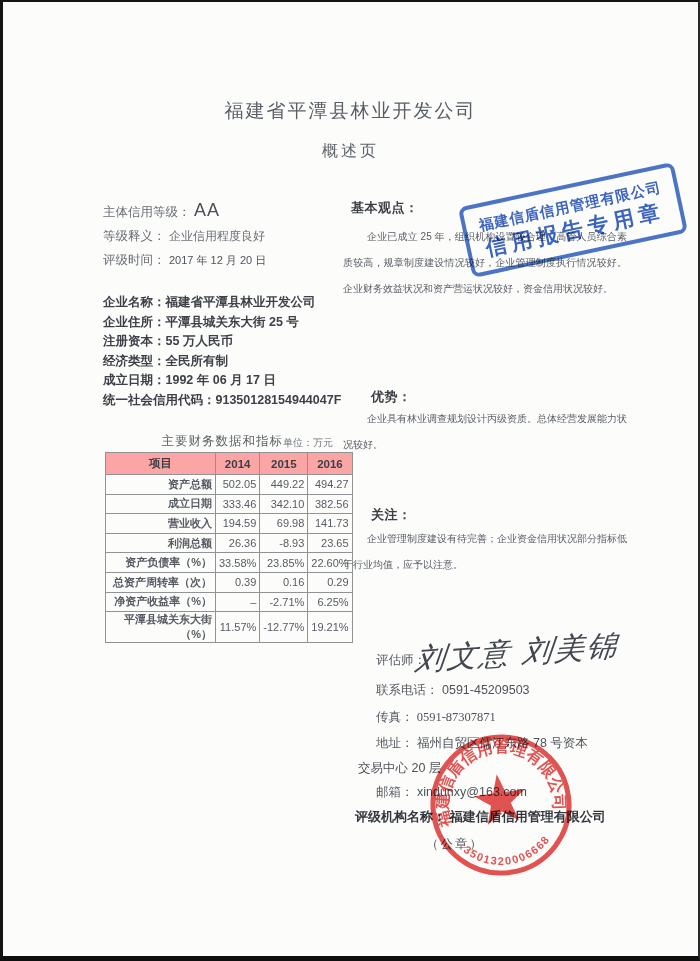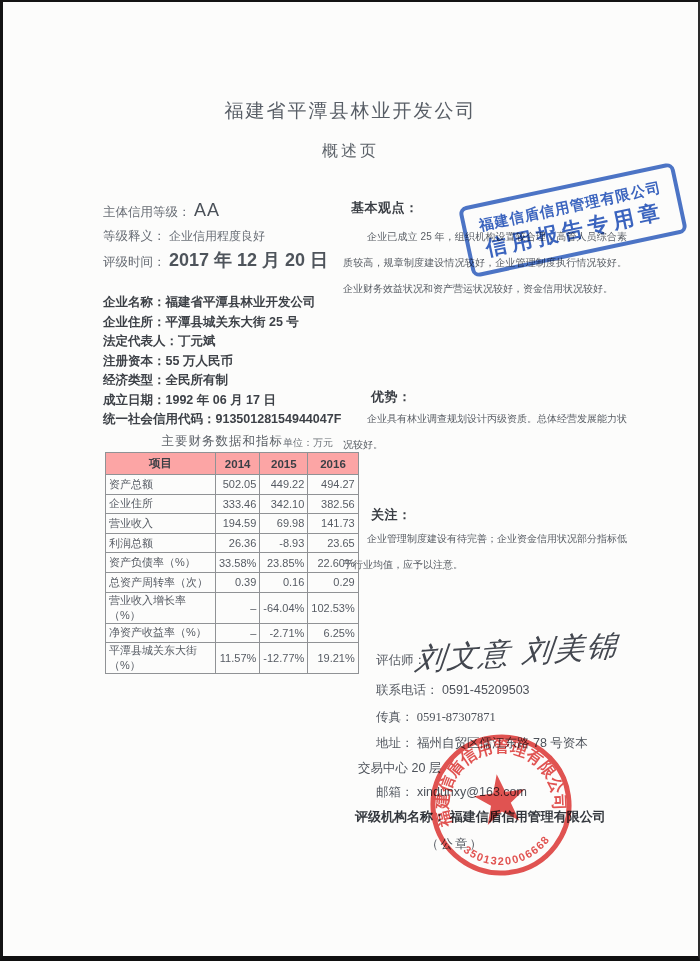--- a/index.html
+++ b/index.html
@@ -15,36 +15,36 @@
   .doc-title { position:absolute; top:96px; left:0; width:100%; text-align:center;
     font-size:19px; letter-spacing:2px; color:#585e66; font-weight:400; }
   .doc-subtitle { position:absolute; top:139px; left:0; width:100%; text-align:center;
     font-size:16px; letter-spacing:3px; color:#5c6269; }
   
   .rating-block { position:absolute; left:100px; top:196px; width:240px;
     color:#61666e; font-size:12.5px; line-height:24px; }
   .rating-block .lbl { color:#666b73; }
   .grade-val { font-size:18px; color:#4b5159; letter-spacing:1px;margin-top:6px; }
   .rating-val { color:#6a6f77; font-size:12px; }
-  .date-val { color:#4e545b; font-weight:bold; font-size:18px; }
+  .date-val { color:#4e545b; font-weight:normal; font-size:11px; }
   .company-block { position:absolute; left:100px; top:291px; width:250px;
     font-size:12.5px; font-weight:bold; color:#3d4147; line-height:19.5px; }
   .company-block .row { white-space:nowrap; }
   
   .fin-title-row { position:absolute; left:100px; top:431px; width:230px;
     display:flex; justify-content:flex-end; align-items:flex-end; }
   .fin-title { font-size:12.5px; color:#5a5f66; letter-spacing:1px; }
   .fin-unit { font-size:10px; color:#6a6f76; }
   table.fin { position:absolute; left:102px; top:450px; border-collapse:collapse;
     font-size:11px; color:#565b63; }
   table.fin th, table.fin td { border:1px solid #909295; padding:0 3px; }
   table.fin th { background:#fca5a5; color:#3b3f45; font-size:11.5px;
     font-weight:bold; height:22px; }
   table.fin td { height:19.6px; }
-  td.name { width:110px; text-align:left; padding-left:4px; }
+  td.name { width:110px; text-align:right; padding-left:4px;font-weight:bold; }
   td.num  { text-align:right; padding-right:3px; }
   col.c1{width:110px} col.c2{width:38px} col.c3{width:35px} col.c4{width:39px}
   
   .sec-heading { position:absolute; font-size:13px; font-weight:bold; color:#3a3e44;
     letter-spacing:0.5px; }
   .sec-body { position:absolute; left:340px; width:284px; font-size:10px;
     color:#585d64; line-height:26px; text-align:justify; text-indent:2.4em; }
   
   .contact-line { position:absolute; font-size:12.5px; color:#4d525a; white-space:nowrap; }
   .contact-line .lbl { color:#555a62; }
@@ -85,21 +85,20 @@
     </div>
     <div>
       <span class="lbl">评级时间：</span>
       <span class="date-val">2017 年 12 月 20 日</span>
     </div>
   </div>
 
   <div class="company-block">
     <div class="row"><span>企业名称：</span><span>福建省平潭县林业开发公司</span></div>
     <div class="row"><span>企业住所：</span><span>平潭县城关东大街 25 号</span></div>
-    <div class="row"><span>法定代表人：</span><span>丁元斌</span></div>
     <div class="row"><span>注册资本：</span><span>55 万人民币</span></div>
     <div class="row"><span>经济类型：</span><span>全民所有制</span></div>
     <div class="row"><span>成立日期：</span><span>1992 年 06 月 17 日</span></div>
     <div class="row"><span>统一社会信用代码：</span><span>91350128154944047F</span></div>
   </div>
 
   <div class="fin-title-row">
     <span class="fin-title">主要财务数据和指标</span>
     <span class="fin-unit">单位：万元</span>
   </div>
@@ -117,21 +116,21 @@
       <th>2015</th>
       <th>2016</th>
     </tr>
     <tr>
       <td class="name">资产总额</td>
       <td class="num">502.05</td>
       <td class="num">449.22</td>
       <td class="num">494.27</td>
     </tr>
     <tr>
-      <td class="name">企业住所</td>
+      <td class="name">成立日期</td>
       <td class="num">333.46</td>
       <td class="num">342.10</td>
       <td class="num">382.56</td>
     </tr>
     <tr>
       <td class="name">营业收入</td>
       <td class="num">194.59</td>
       <td class="num">69.98</td>
       <td class="num">141.73</td>
     </tr>
@@ -145,26 +144,20 @@
       <td class="name">资产负债率（%）</td>
       <td class="num">33.58%</td>
       <td class="num">23.85%</td>
       <td class="num">22.60%</td>
     </tr>
     <tr>
       <td class="name">总资产周转率（次）</td>
       <td class="num">0.39</td>
       <td class="num">0.16</td>
       <td class="num">0.29</td>
-    </tr>
-    <tr>
-      <td class="name">营业收入增长率（%）</td>
-      <td class="num">–</td>
-      <td class="num">-64.04%</td>
-      <td class="num">102.53%</td>
     </tr>
     <tr>
       <td class="name">净资产收益率（%）</td>
       <td class="num">–</td>
       <td class="num">-2.71%</td>
       <td class="num">6.25%</td>
     </tr>
     <tr>
       <td class="name">平潭县城关东大街（%）</td>
       <td class="num">11.57%</td>

